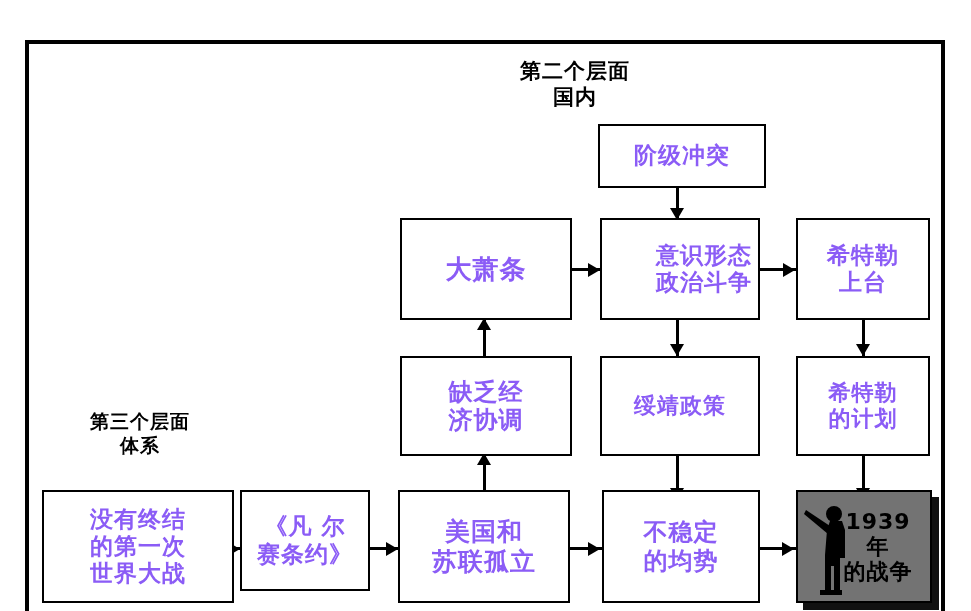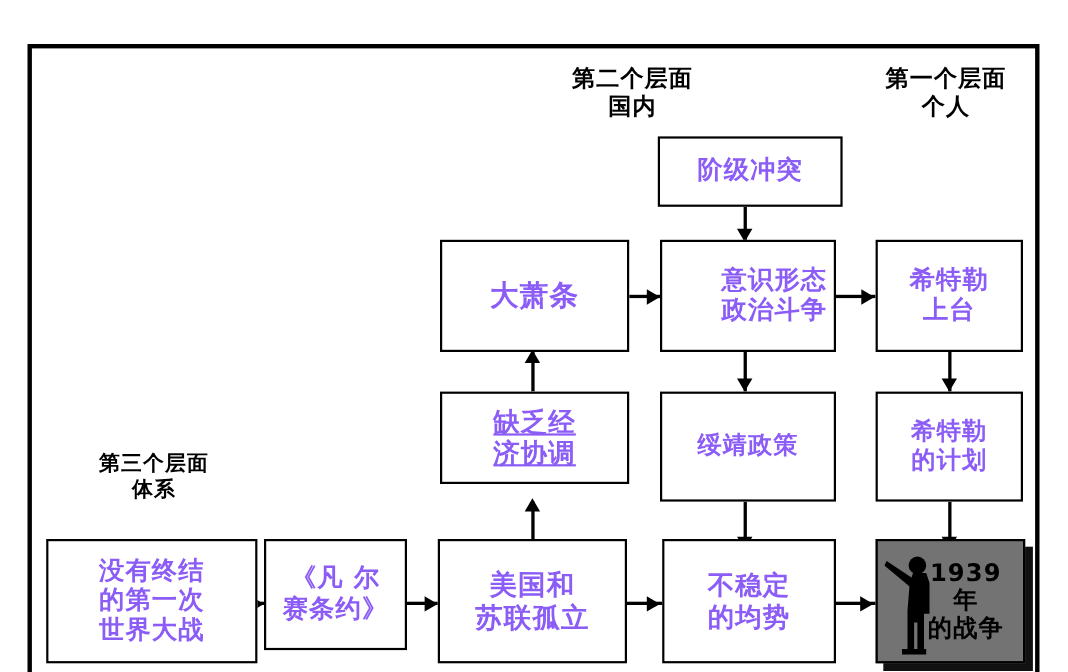--- a/index.html
+++ b/index.html
@@ -54,22 +54,20 @@
 </head>
 <body>
 
 <div id="stage">
 
   <div class="outer-frame"></div>
 
   <div class="caption" style="left:480px;top:26px;width:190px;font-size:21px;">第二个层面
 国内</div>
 
-  <div class="caption" style="left:772px;top:26px;width:176px;font-size:21px;">第一个层面
-个人</div>
 
   <div class="caption" style="left:45px;top:378px;width:190px;font-size:19px;">第三个层面
 体系</div>
 
   <div class="conn vline" style="left:676px;top:156px;height:32px;"></div>
   <div class="arrow arrow-down" style="left:670px;top:176px;"></div>
 
   <div class="conn hline" style="left:572px;top:236px;width:30px;"></div>
   <div class="arrow arrow-right" style="left:588px;top:231px;"></div>
 
@@ -117,21 +115,21 @@
   <div class="node" style="left:600px;top:186px;width:160px;height:102px;font-size:23px;white-space:pre-line;padding-left:48px;">
     <span class="label">意识形态
 政治斗争</span>
   </div>
 
   <div class="node" style="left:796px;top:186px;width:134px;height:102px;font-size:23px;white-space:pre-line;">
     <span class="label">希特勒
 上台</span>
   </div>
 
-  <div class="node" style="left:400px;top:324px;width:172px;height:84px;font-size:24px;white-space:pre-line;text-decoration:underline;">
+  <div class="node" style="left:400px;top:324px;width:172px;height:100px;font-size:24px;white-space:pre-line;">
     <span class="label">缺乏经
 济协调</span>
   </div>
 
   <div class="node" style="left:600px;top:324px;width:160px;height:100px;font-size:22px;">
     <span class="label">绥靖政策</span>
   </div>
 
   <div class="node" style="left:796px;top:324px;width:134px;height:100px;font-size:22px;white-space:pre-line;">
     <span class="label">希特勒

